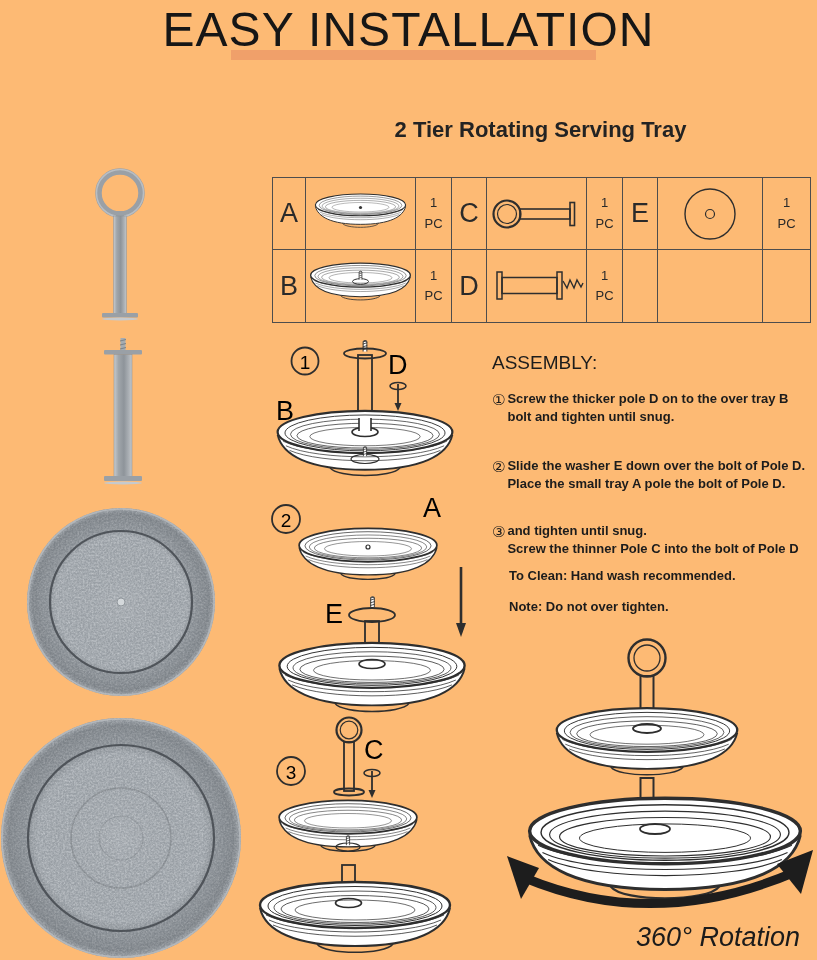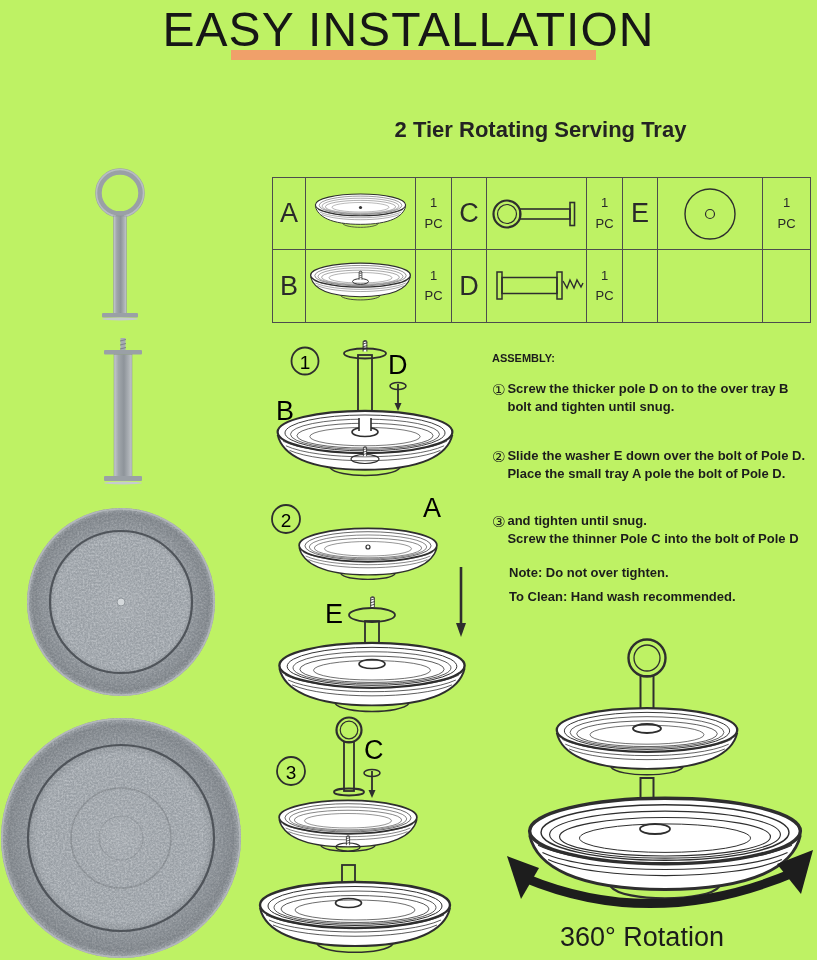--- a/index.html
+++ b/index.html
@@ -1,39 +1,39 @@
 <!DOCTYPE html>
 <html><head>
 <meta charset="utf-8">
 <style>
   html,body{margin:0;padding:0;background:#fff;}
   body{font-family:"Liberation Sans","DejaVu Sans",sans-serif;color:#1c1c1c;}
-  #canvas{position:relative;width:817px;height:960px;background:#bef264;overflow:hidden;}
+  #canvas{position:relative;width:817px;height:960px;background:#fdba74;overflow:hidden;}
   .abs{position:absolute;}
   
   .title{left:0;top:2px;width:817px;text-align:center;font-size:48px;font-weight:400;letter-spacing:1px;color:#161616;}
   .accent-bar{left:231px;top:50px;width:365px;height:10px;}
   .subtitle{left:272px;top:117px;width:537px;text-align:center;font-size:22px;font-weight:700;color:#232323;}
   
   .pt{left:272px;top:177px;width:537px;height:144px;display:grid;
       grid-template-columns:33px 110px 36px 35px 100px 36px 35px 105px 47px;
       grid-template-rows:72px 72px;border:1px solid #4d4d4d;box-sizing:content-box;}
   .cell{border-right:1px solid #4d4d4d;border-bottom:1px solid #4d4d4d;display:flex;align-items:center;justify-content:center;}
   .cell.last-col{border-right:none;}
   .cell.last-row{border-bottom:none;}
   .cell.lbl{font-size:27px;color:#2a2a2a;}
   .cell.qty{flex-direction:column;font-size:13px;line-height:1.55;color:#2a2a2a;}
   
   .assembly{left:492px;top:352px;width:325px;}
-  .as-head{font-size:11px;font-weight:700;}
+  .as-head{font-size:19px;font-weight:400;}
   .as-step{display:flex;font-size:13px;font-weight:700;line-height:1.42;}
   .as-step .mk{font-size:15px;font-weight:400;margin-right:2px;flex:0 0 auto;position:relative;top:-1px;}
   .mt16{margin-top:16px;} .mt30{margin-top:30px;} .mt28{margin-top:28px;}
   .as-note{font-size:13px;font-weight:700;padding-left:17px;}
-  .rotation-label{left:560px;top:922px;width:240px;text-align:left;font-size:27px;color:#1b1b1b;}
+  .rotation-label{left:560px;top:922px;width:240px;text-align:right;font-size:27px;color:#1b1b1b;font-style:italic;}
   svg{display:block;}
   svg text{font-family:"Liberation Sans","DejaVu Sans",sans-serif;}
   .ln{stroke:#2e2e2e;fill:none;}
 </style>
 </head>
 <body>
 
 <div id="canvas">
 
   <svg width="0" height="0" style="position:absolute" aria-hidden="true">
@@ -272,22 +272,22 @@
           <div>Place the small tray A pole the bolt of Pole D.</div>
         </div>
     </div>
     <div class="as-step mt28">
       <span class="mk">③</span>
       <div>
           <div>and  tighten until snug.</div>
           <div>Screw the thinner Pole C into the bolt of Pole D</div>
         </div>
     </div>
+    <div class="as-note" style="margin-top:9px">To Clean: Hand wash recommended.</div>
     <div class="as-note mt16">Note: Do not over tighten.</div>
-    <div class="as-note" style="margin-top:9px">To Clean: Hand wash recommended.</div>
   </div>
 
   <svg class="abs" style="left:505px;top:618px" width="312" height="320" viewBox="0 0 312 320">
     <circle cx="142" cy="40" r="18.5" class="ln" stroke-width="2.4"></circle>
     <circle cx="142" cy="40" r="13" class="ln" stroke-width="1.3"></circle>
     <rect x="135.5" y="58" width="13" height="54" fill="#fff" class="ln" stroke-width="2"></rect>
     <use href="#bowl" x="47" y="88.2" width="190" height="91.2"></use>
     <ellipse cx="142" cy="110.5" rx="14" ry="4.5" fill="#fff" class="ln" stroke-width="1.8"></ellipse>
     <rect x="135.5" y="160" width="13" height="50" fill="#fff" class="ln" stroke-width="2"></rect>
     <use href="#bowl" x="17.5" y="177.4" width="285" height="136.8"></use>

